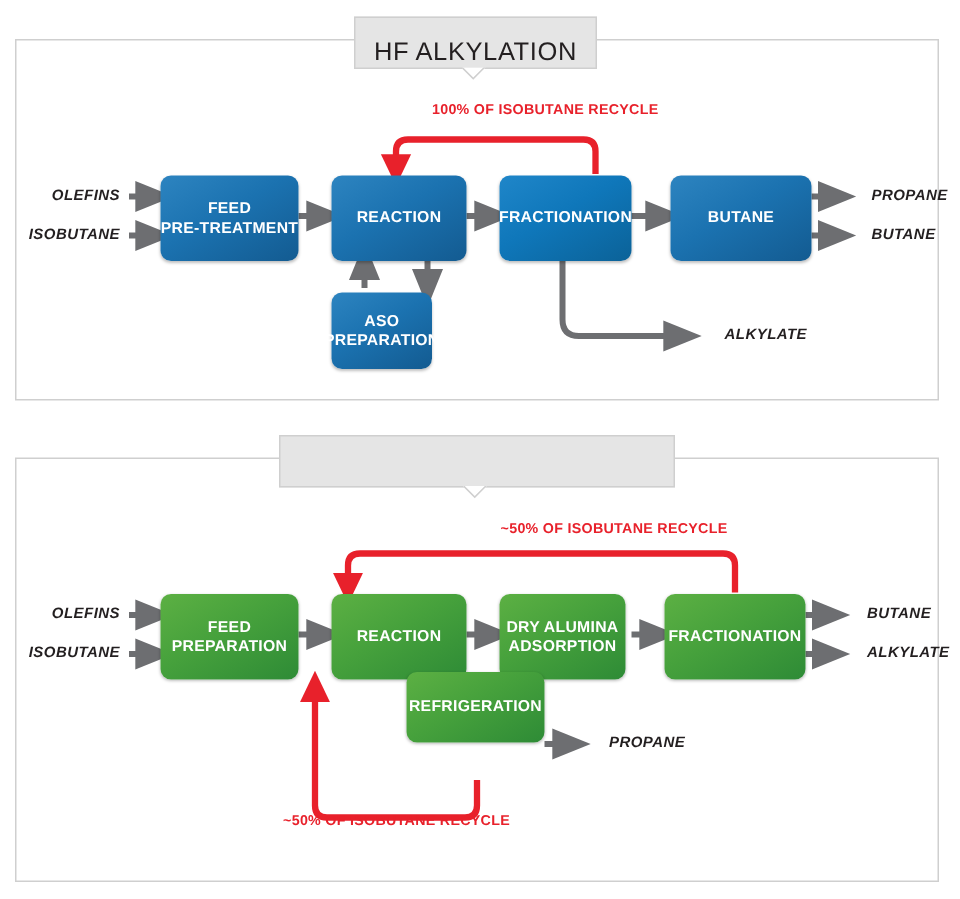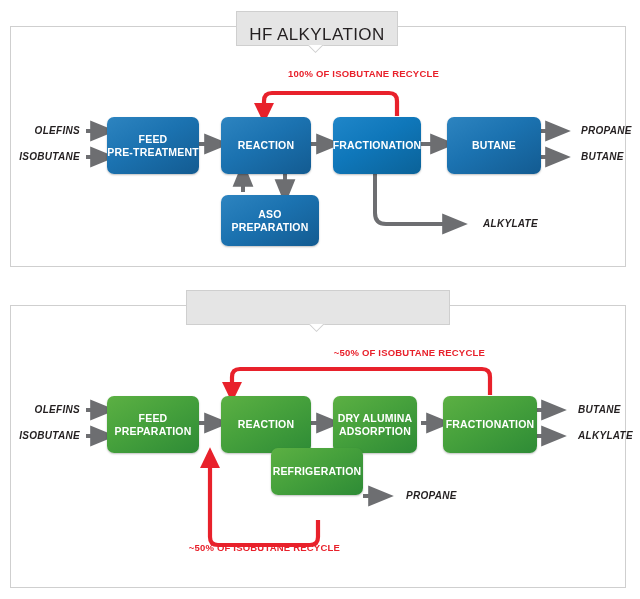--- a/index.html
+++ b/index.html
@@ -118,21 +118,21 @@
   <span>
     <span>FEED</span><br>
     <span>PRE-TREATMENT</span>
   </span>
 </div>
 
 <div class="node blue" style="left:221px;top:117px;width:90px;height:57px;">
   <span>REACTION</span>
 </div>
 
-<div class="node blue" style="left:221px;top:195px;width:98px;height:51px;">
+<div class="node blue" style="left:221px;top:195px;width:67px;height:51px;">
   <span>
     <span>ASO</span><br>
     <span>PREPARATION</span>
   </span>
 </div>
 
 <div class="node blue-bright" style="left:333px;top:117px;width:88px;height:57px;">
   <span>FRACTIONATION</span>
 </div>
 

